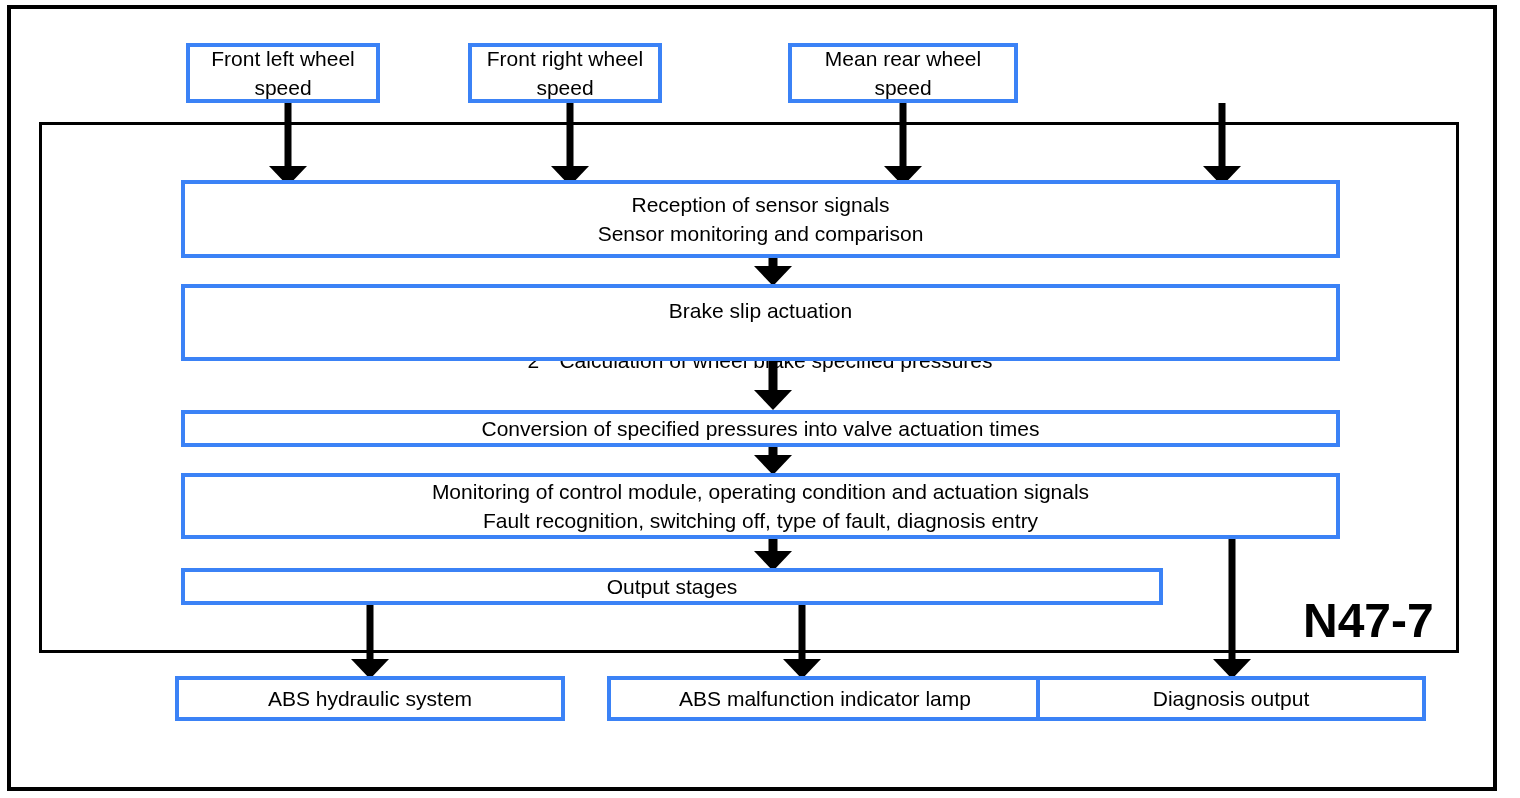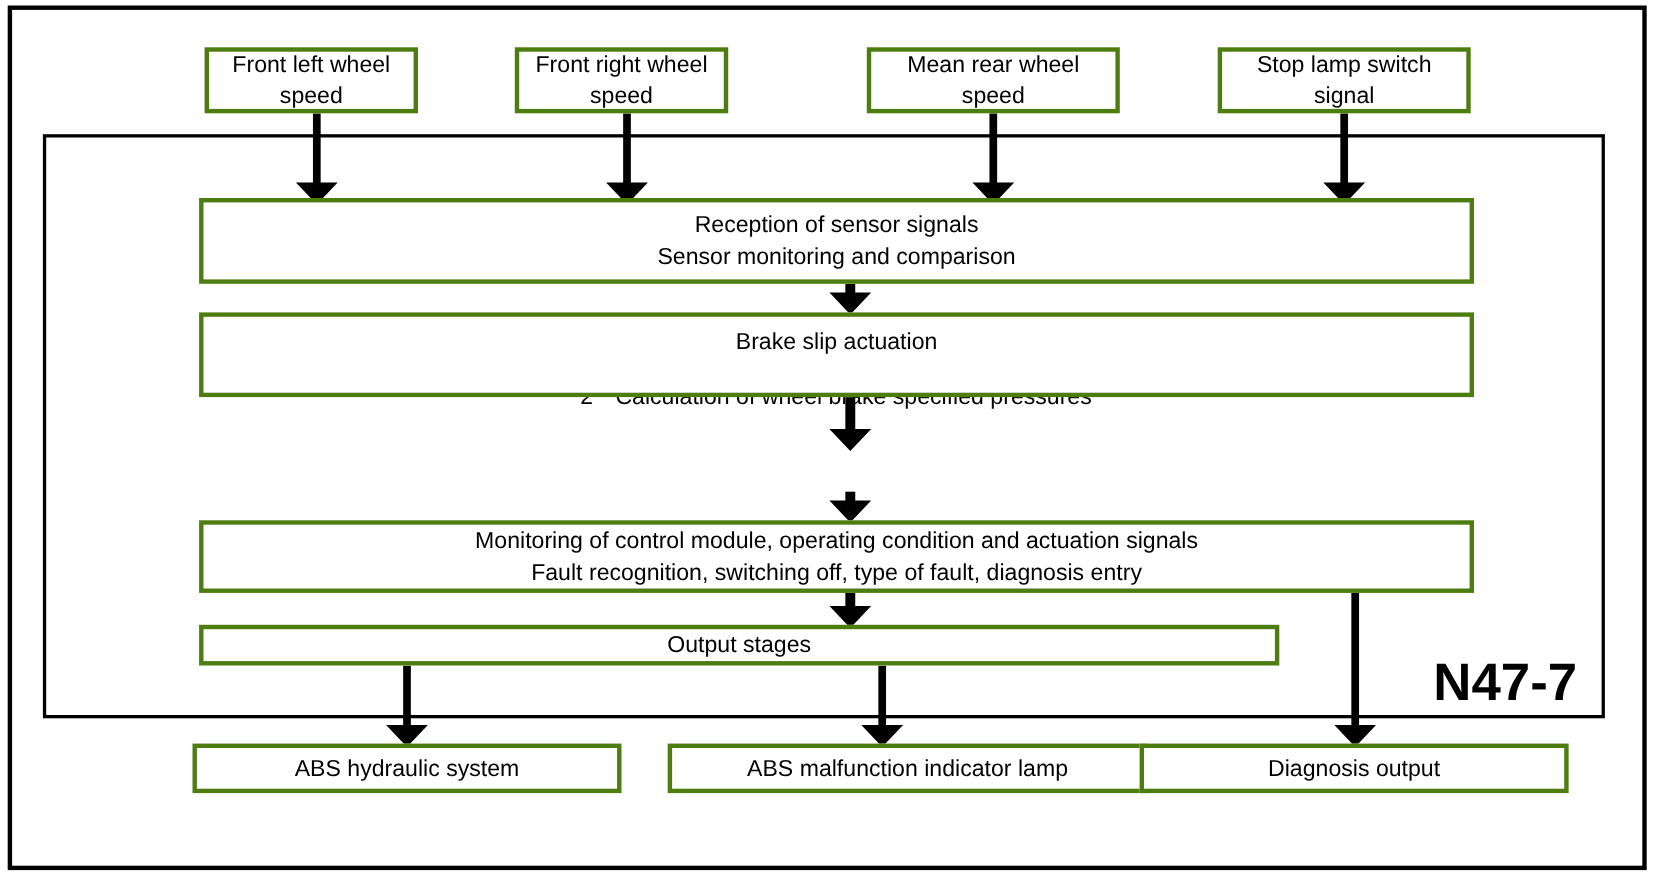--- a/index.html
+++ b/index.html
@@ -31,21 +31,21 @@
     top: 122px;
     width: 1420px;
     height: 531px;
     border: 3px solid #000;
     box-sizing: border-box;
   }
   
   .box {
     position: absolute;
     box-sizing: border-box;
-    border: 4px solid #4d7c0f;
+    border: 4px solid #3b82f6;
     background: #fff;
     display: flex;
     flex-direction: column;
     align-items: center;
     justify-content: center;
     text-align: center;
     color: #000;
     font-size: 21px;
     line-height: 29px;
     z-index: 3;
@@ -121,24 +121,20 @@
   <div class="box" style="left:468px; top:43px; width:194px; height:60px;">
     <span class="box-line">Front right wheel</span>
     <span class="box-line">speed</span>
   </div>
 
   <div class="box" style="left:788px; top:43px; width:230px; height:60px;">
     <span class="box-line">Mean rear wheel</span>
     <span class="box-line">speed</span>
   </div>
 
-  <div class="box" style="left:1107px; top:43px; width:230px; height:60px;">
-    <span class="box-line">Stop lamp switch</span>
-    <span class="box-line">signal</span>
-  </div>
 
   <div class="arrow fat" style="left:269px; top:103px; width:38px; height:83px;">
     <div class="stem" style="width:7px; height:65px;"></div>
     <div class="head"></div>
   </div>
   <div class="arrow fat" style="left:551px; top:103px; width:38px; height:83px;">
     <div class="stem" style="width:7px; height:65px;"></div>
     <div class="head"></div>
   </div>
   <div class="arrow fat" style="left:884px; top:103px; width:38px; height:83px;">
@@ -167,20 +163,23 @@
 
   <div class="overflow-line" style="top:346px;">
     <span class="num">2</span><span class="gap"></span><span>Calculation of wheel brake specified pressures</span>
   </div>
 
   <div class="arrow fat" style="left:753px; top:361px; width:40px; height:49px;">
     <div class="stem" style="width:9px; height:31px;"></div>
     <div class="head"></div>
   </div>
 
+  <div class="box" style="left:181px; top:410px; width:1159px; height:37px;">
+    <span class="box-line">Conversion of specified pressures into valve actuation times</span>
+  </div>
 
   <div class="arrow fat" style="left:753px; top:447px; width:40px; height:28px;">
     <div class="stem" style="width:9px; height:10px;"></div>
     <div class="head"></div>
   </div>
 
   <div class="box" style="left:181px; top:473px; width:1159px; height:66px;justify-content:space-between;">
     <span class="box-line">Monitoring of control module, operating condition and actuation signals</span>
     <span class="box-line">Fault recognition, switching off, type of fault, diagnosis entry</span>
   </div>

